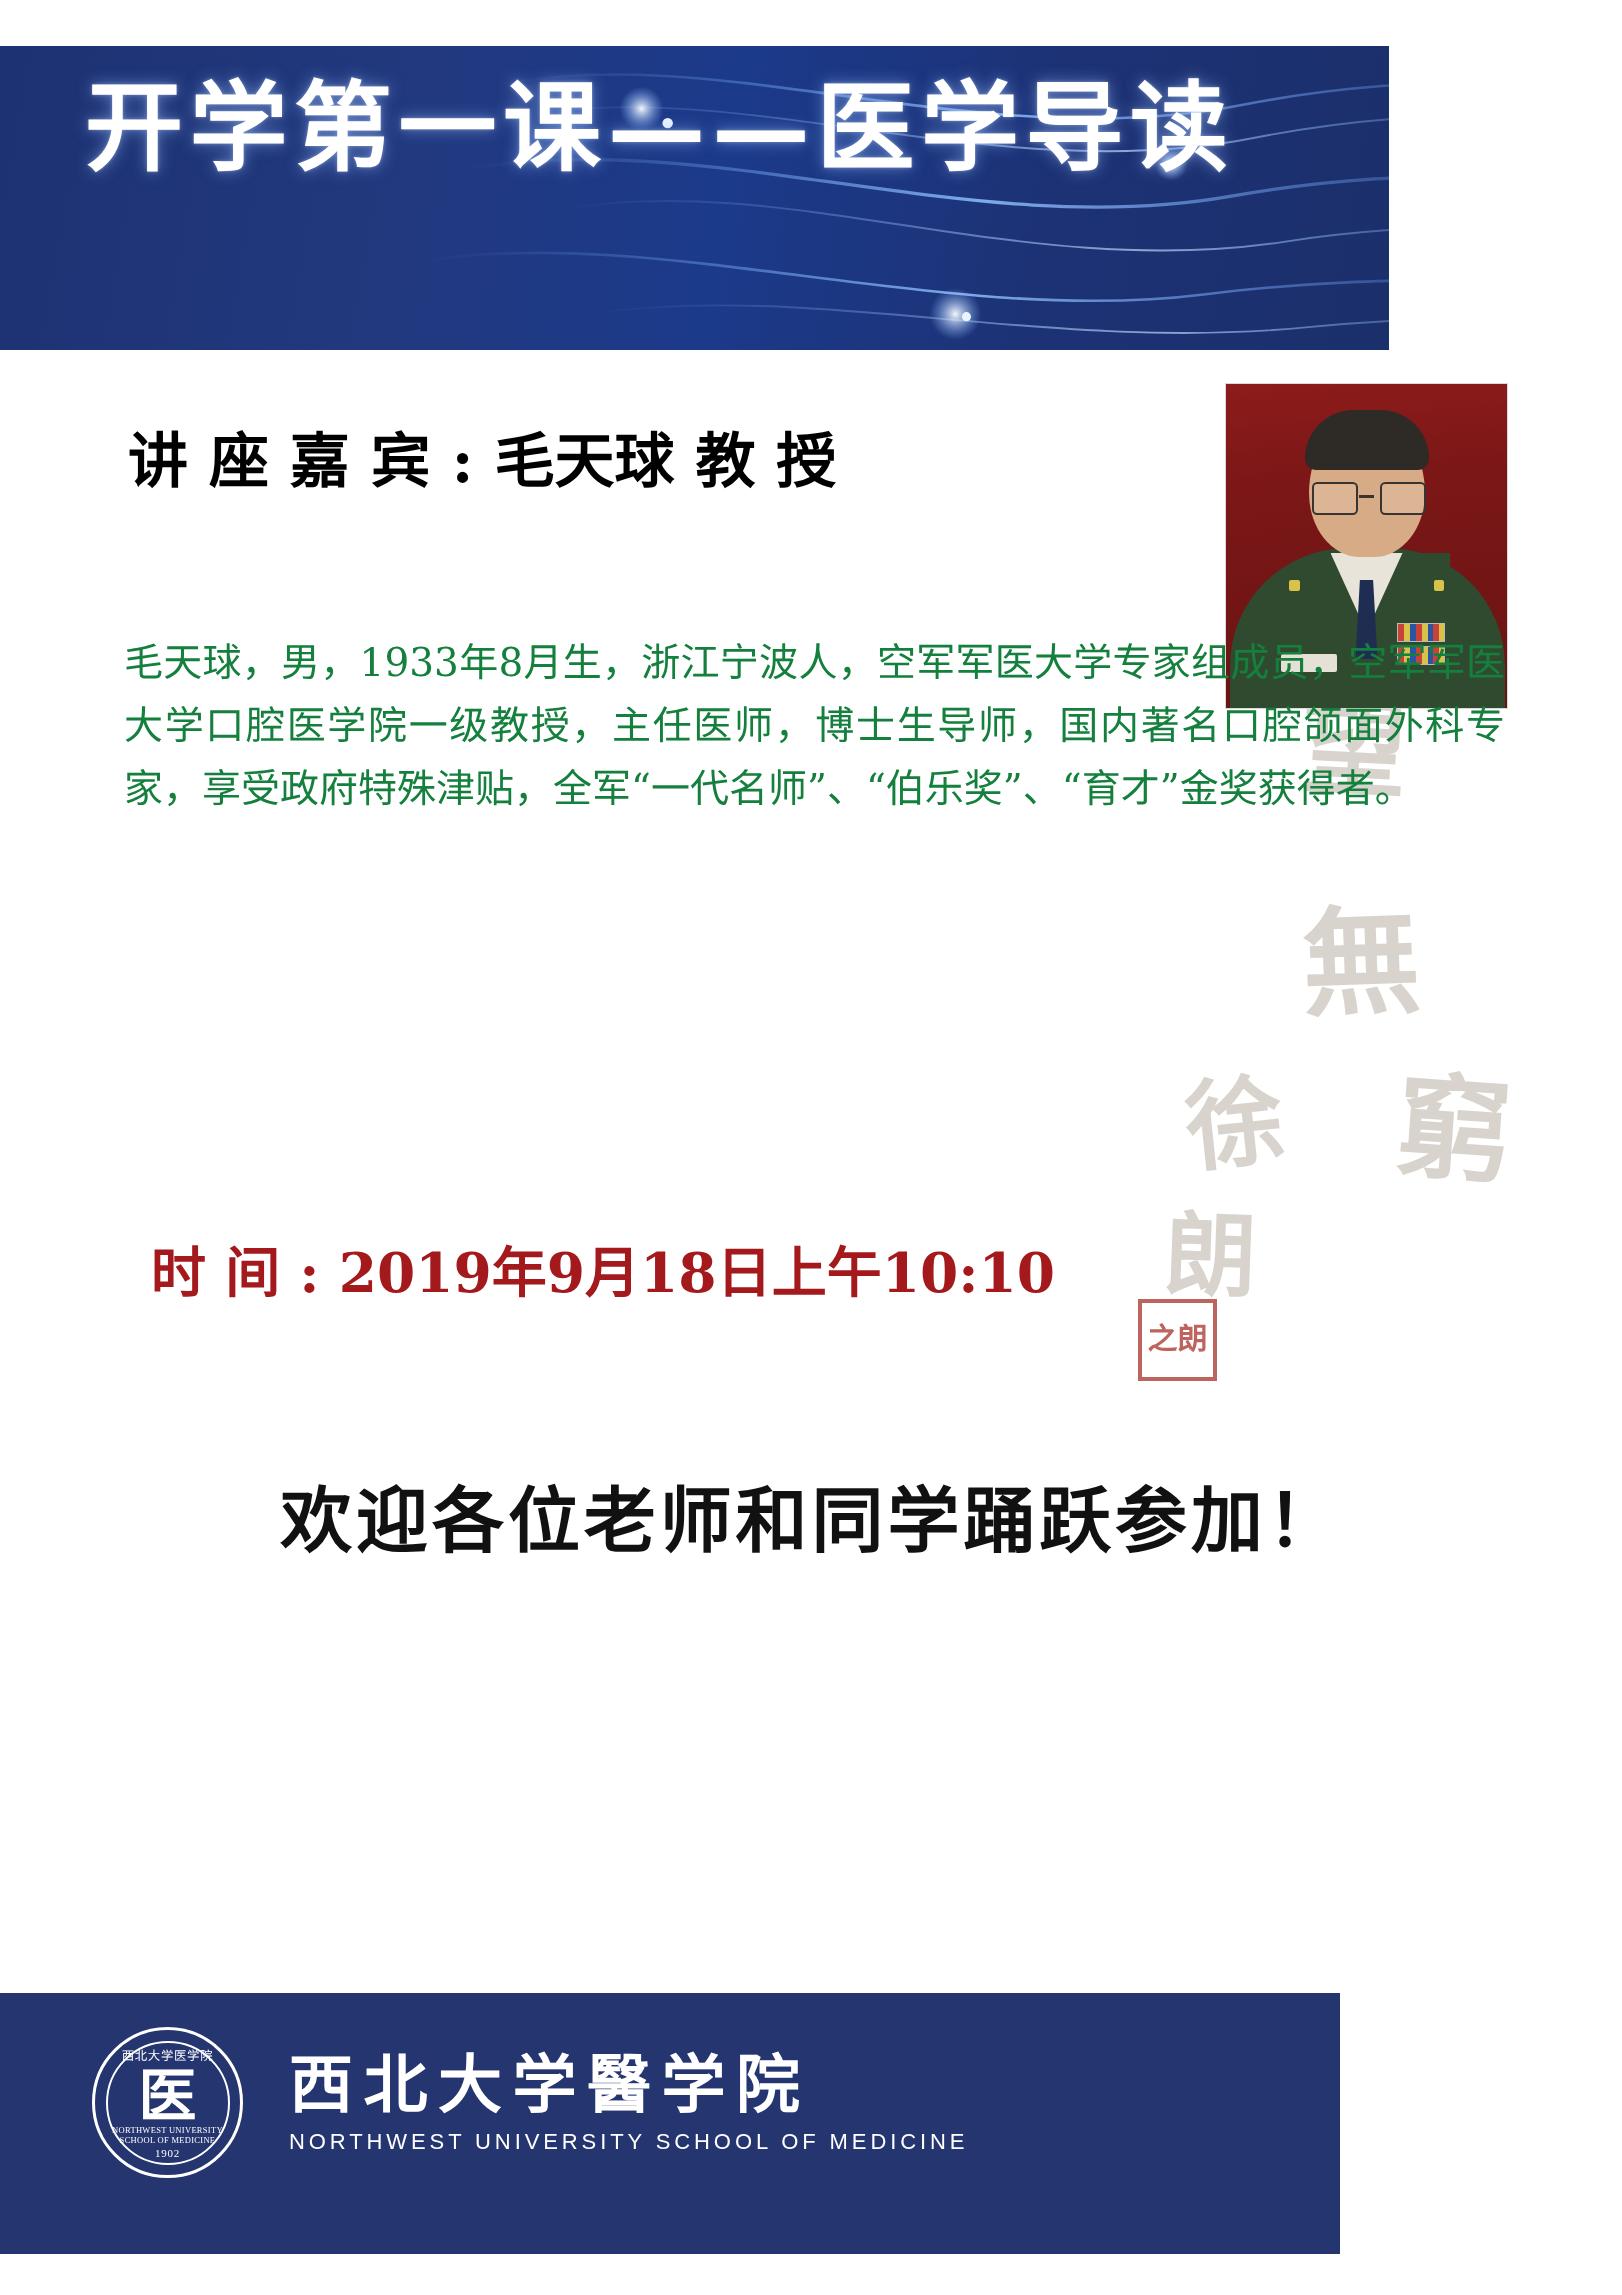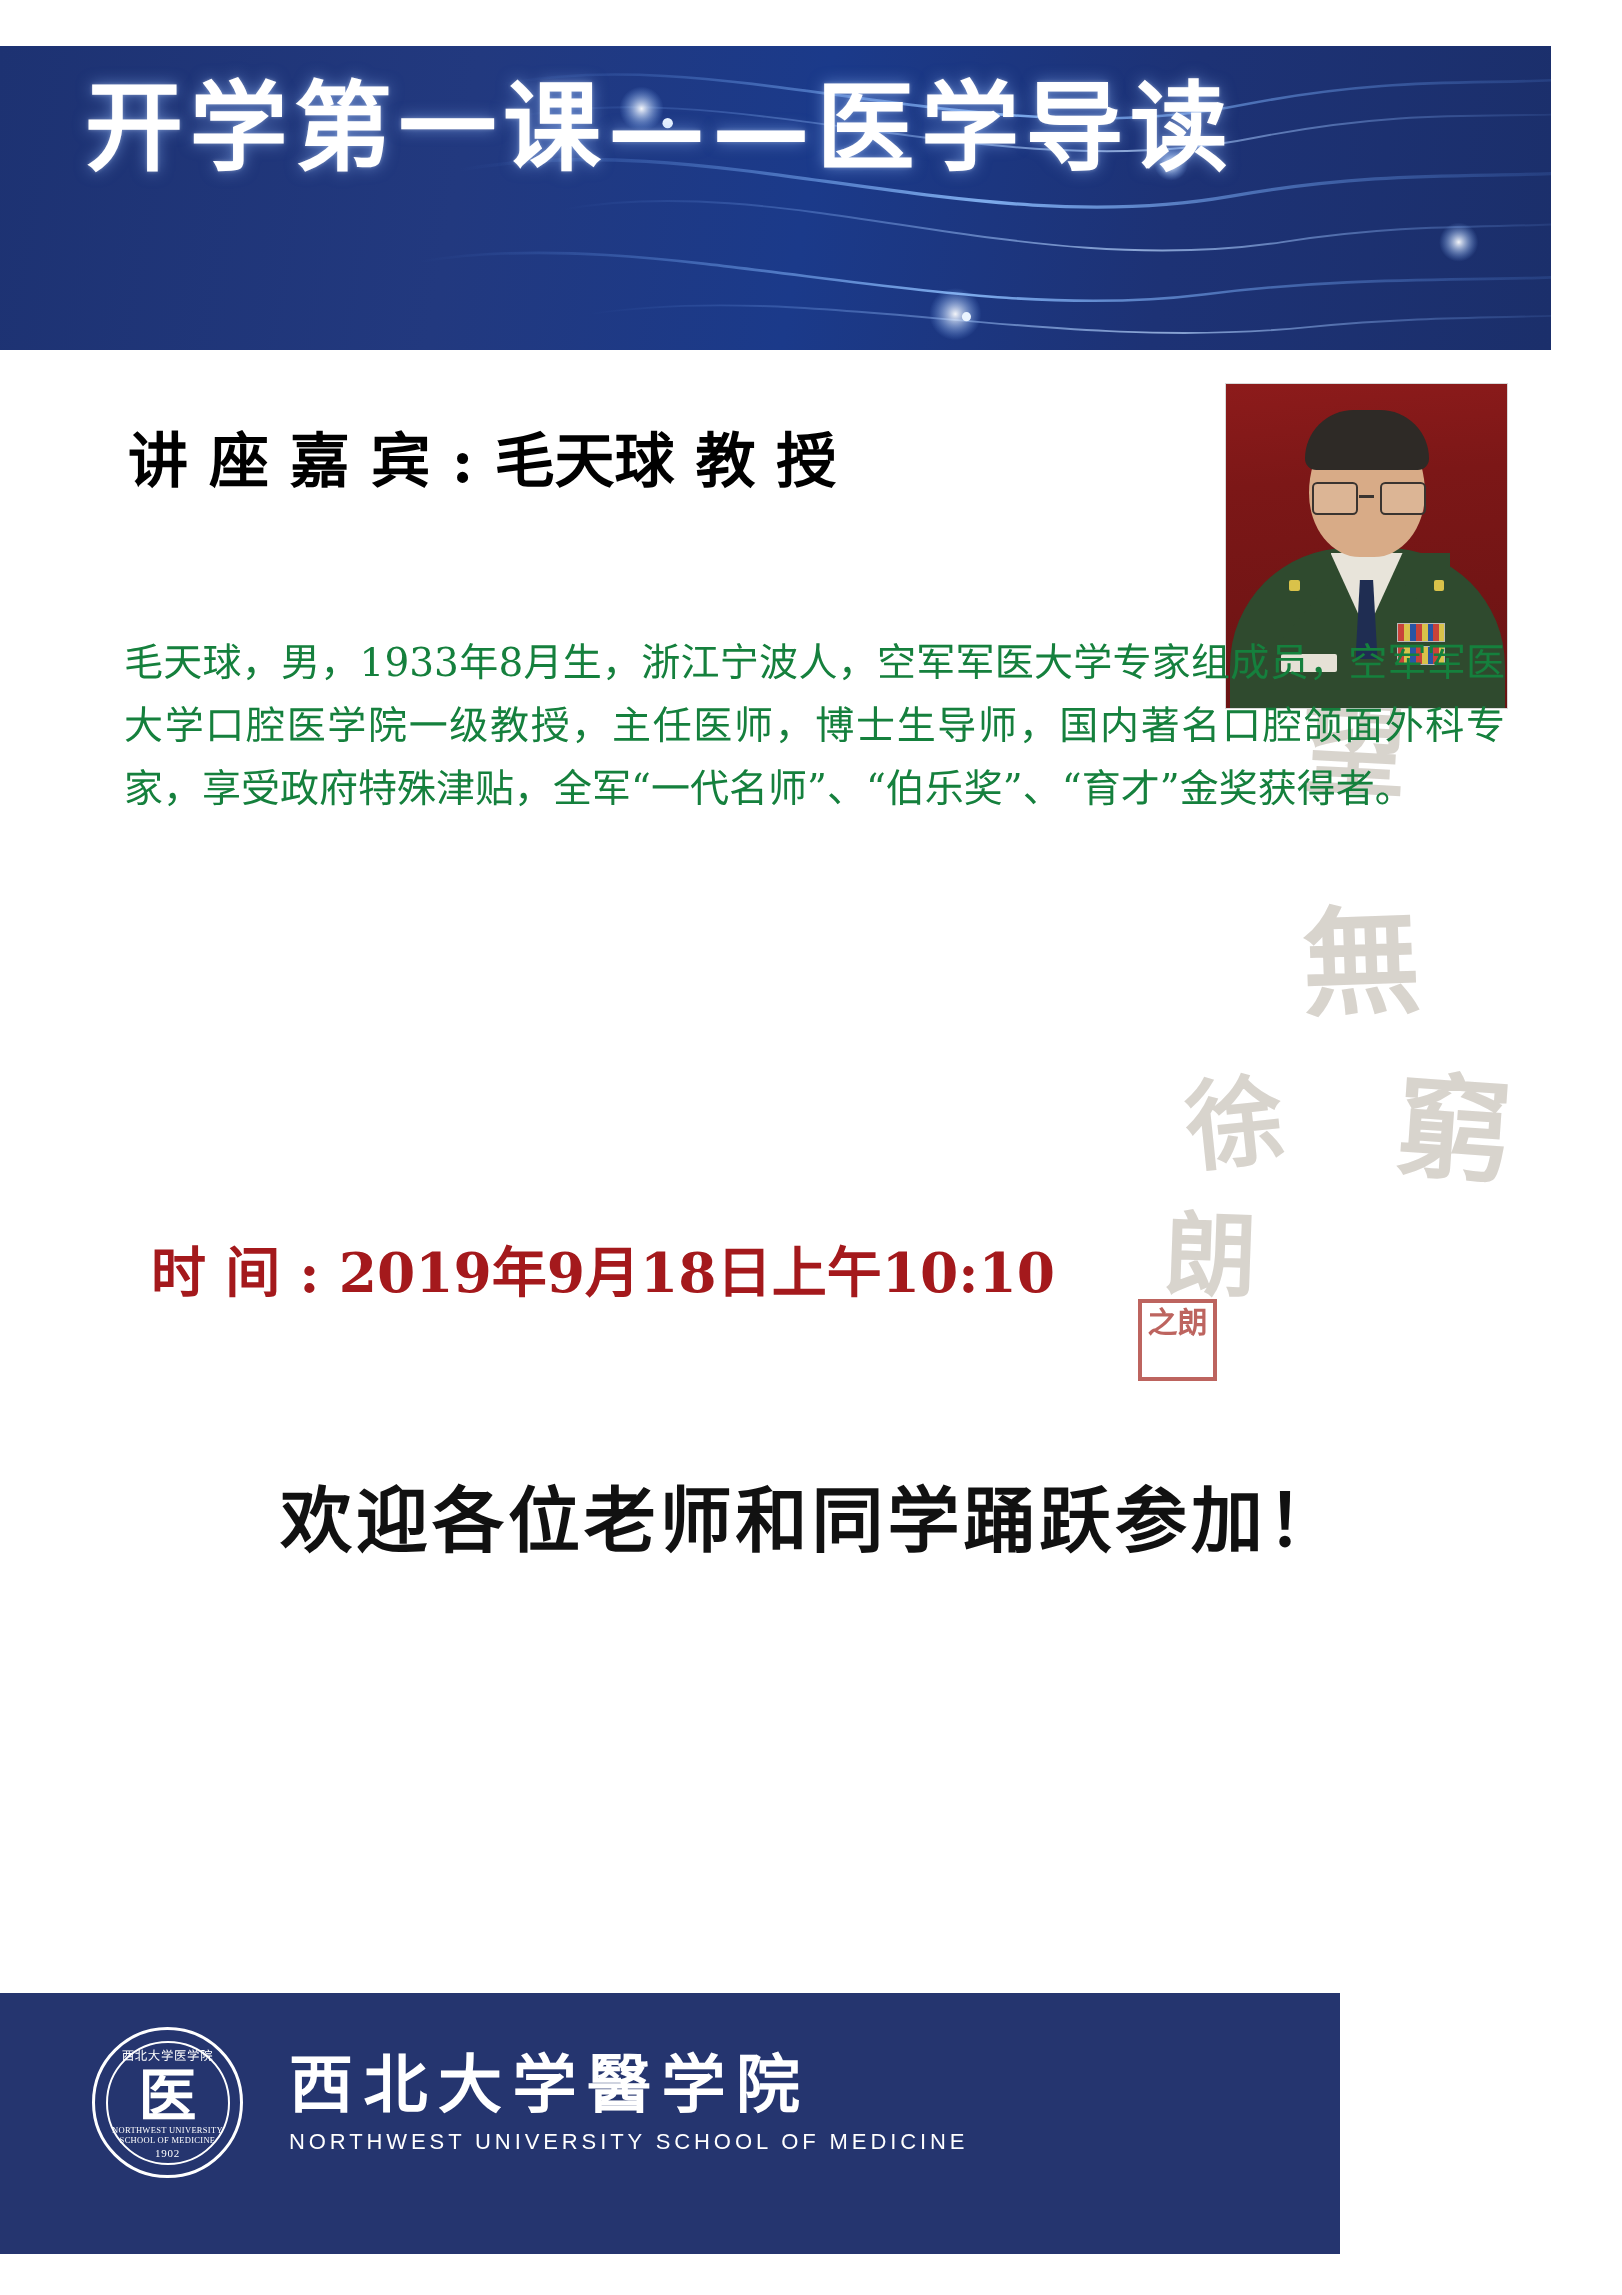--- a/index.html
+++ b/index.html
@@ -13,21 +13,21 @@
     font-family: "Liberation Serif", "DejaVu Serif", serif;
     position: relative;
     overflow: hidden;
   }
 
   
   .header-banner {
     position: absolute;
     left: 0;
     top: 46px;
-    width: 1551px;
+    width: 1389px;
     height: 304px;
     background: linear-gradient(100deg, #1d3272 0%, #22397f 30%, #1b3a8a 52%, #1d3275 75%, #1b2f6b 100%);
     overflow: hidden;
   }
   .header-banner .swoosh {
     position: absolute;
     pointer-events: none;
   }
   .header-title {
     position: absolute;
@@ -75,21 +75,21 @@
     right: 406px;
     top: 949px;
     width: 79px;
     height: 82px;
     border: 4.6px solid #a7312a;
     color: #a7312a;
     opacity: 0.75;
     font-size: 30px;
     line-height: 34px;
     text-align: center;
-    padding-top: 3px;
+    padding-top: 19px;
     box-sizing: border-box;
     font-family: "DejaVu Serif", serif;
     font-weight: bold;
     pointer-events: none;
     user-select: none;
   }
 
   
   .portrait {
     position: absolute;

